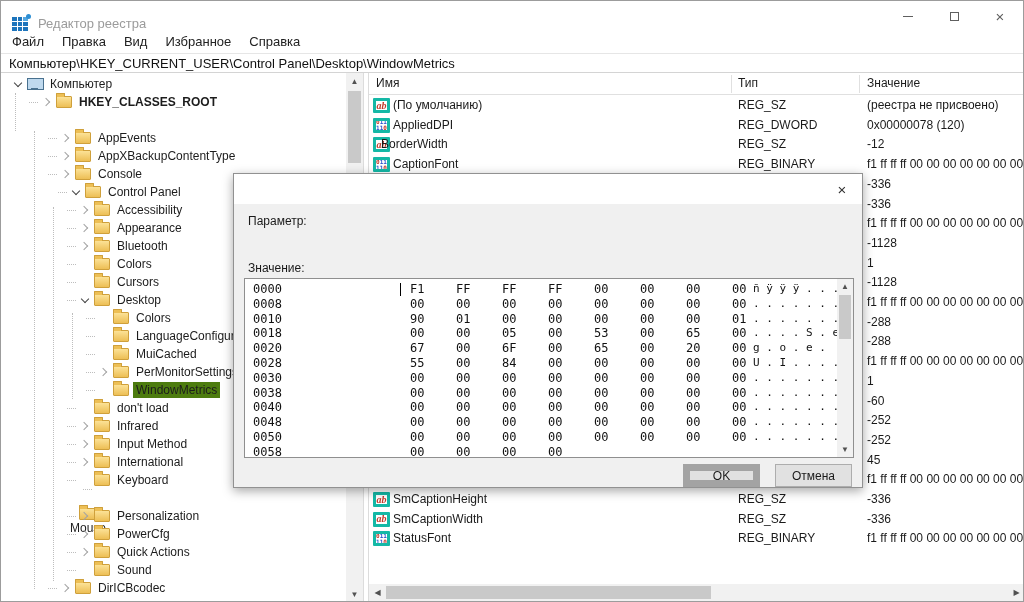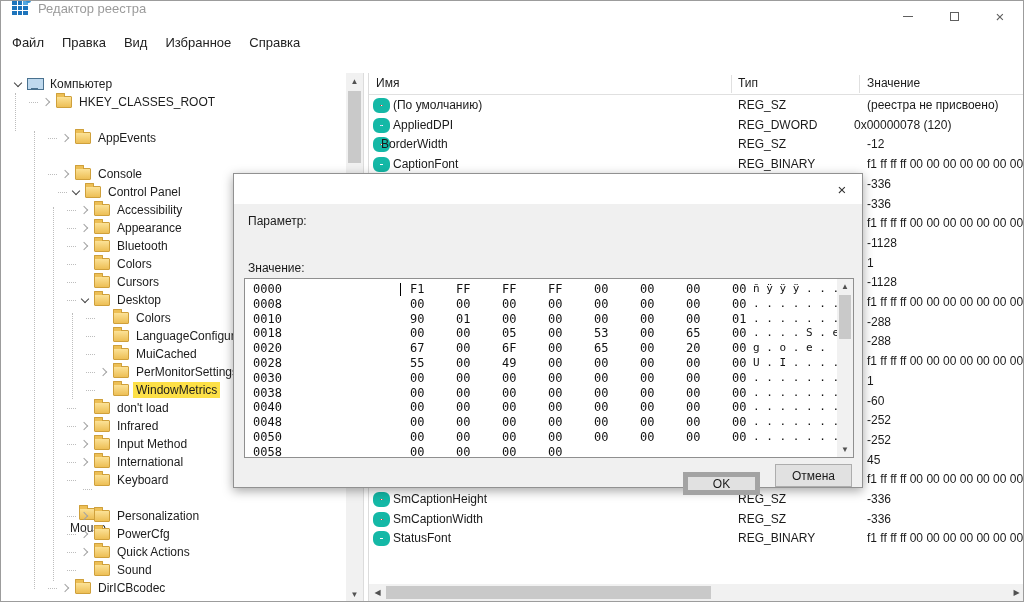--- a/index.html
+++ b/index.html
@@ -4,86 +4,86 @@
 <style>
   * { margin:0; padding:0; box-sizing:border-box; }
   html,body { background:#555; }
   body { font-family:"Liberation Sans", sans-serif; }
   #win {
     position:relative; width:1024px; height:602px; background:#fff;
     border:1px solid #9c9c9c; overflow:hidden; color:#1c1c1c;
     font-size:12px;
   }
   
-  .titlebar { position:absolute; left:0; top:0; width:100%; height:30px; background:#fff; display:flex; align-items:flex-start; }
+  .titlebar { position:absolute; left:0; top:0; width:100%; height:30px; background:#fff; display:flex; align-items:flex-end; }
   .appicon { position:relative; width:16px; height:14px; margin-left:11px; display:grid; grid-template-columns:repeat(3,1fr); grid-template-rows:repeat(3,1fr); gap:1px; }
   .appicon i { background:#1d74bc; }
   .appicon i:nth-child(3){ background:#55a7e0; }
   .appicon::after{ content:""; position:absolute; right:-3px; top:-3px; width:5px; height:5px; border-radius:50%; background:#2e8fd4; }
   .title-text { margin-left:10px; font-size:13px; color:#9b9b9b; }
   .winbtns { position:absolute; right:0; top:0; height:30px; display:flex; }
   .winbtn { width:46px; height:30px; display:flex; align-items:center; justify-content:center; color:#5f5f5f; font-size:13px; }
   .winbtn .mini { width:10px; height:1px; background:#5f5f5f; }
   .winbtn .maxi { width:9px; height:9px; border:1px solid #5f5f5f; }
   .winbtn .clos { font-size:15px; line-height:1; color:#5f5f5f; }
   
-  .menubar { position:absolute; left:0; top:30px; width:100%; height:22px; background:#fff; display:flex; align-items:center; padding-left:2px; }
+  .menubar { position:absolute; left:0; top:30px; width:100%; height:22px; background:#fff; display:flex; padding-left:2px; }
   .menu-item { padding:3px 9px; font-size:13px; color:#222; }
   
   .addressbar { position:absolute; left:0; top:52px; width:100%; height:20px; background:#fff; border-top:1px solid #e6e6e6; border-bottom:1px solid #d4d4d4; display:flex; align-items:center; }
   .addressbar span { padding-left:8px; font-size:13px; color:#111; white-space:nowrap; }
   
   #tree { position:absolute; left:0; top:72px; width:362px; height:530px; background:#fff; overflow:hidden; }
   .tguide { position:absolute; width:0; border-left:1px dotted #bdbdbd; }
   .titem { position:absolute; height:18px; display:flex; align-items:center; white-space:nowrap; }
   .stub { width:9px; border-top:1px dotted #bdbdbd; margin-right:1px; flex:none; }
   .arrow-slot { width:15px; height:18px; flex:none; display:flex; align-items:center; justify-content:center; }
   .chev { width:6px; height:6px; border-right:1.4px solid #a3a3a3; border-bottom:1.4px solid #a3a3a3; transform:rotate(-45deg); margin-left:-2px; }
   .chev.exp { border-color:#444; transform:rotate(45deg); margin-left:0; margin-top:-2px; }
   .fold { position:relative; width:16px; height:12px; margin:0 4px 0 2px; flex:none; background:linear-gradient(#fce296,#edbf55); border:1px solid #cfa03b; border-radius:1px; }
   .fold::before { content:""; position:absolute; left:-1px; top:-4px; width:7px; height:3px; background:#edbf55; border:1px solid #cfa03b; border-bottom:none; border-radius:1px 1px 0 0; }
   .comp { position:relative; width:16px; height:12px; margin:0 4px 0 2px; flex:none; }
   .comp::before { content:""; position:absolute; left:0; top:0; width:15px; height:10px; background:#bfd9ee; border:1px solid #49718f; }
   .comp::after { content:""; position:absolute; left:4px; top:10px; width:7px; height:2px; background:#49718f; }
   .tlabel { padding:1px 3px; font-size:12px; }
-  .tlabel.sel { background:#fde047; }
+  .tlabel.sel { background:#4d7c0f; }
   
   .vscroll { position:absolute; width:17px; background:#f1f1f1; }
   .hscroll { position:absolute; height:17px; background:#f1f1f1; }
   .sb-arrow { position:absolute; width:17px; height:17px; color:#515151; font-size:8px; display:flex; align-items:center; justify-content:center; }
   .sb-thumb-v { position:absolute; left:2px; width:13px; background:#c9c9c9; }
   .sb-thumb-h { position:absolute; top:2px; height:13px; background:#c9c9c9; }
   
   #list { position:absolute; left:368px; top:72px; width:656px; height:530px; background:#fff; overflow:hidden; }
   .splitter { position:absolute; left:362px; top:72px; width:6px; height:530px; background:#fff; border-left:1px solid #dcdcdc; border-right:1px solid #dcdcdc; }
   .lheader { position:absolute; left:0; top:0; width:100%; height:22px; border-bottom:1px solid #e0e0e0; background:#fff; }
   .lheader .h { position:absolute; top:3px; font-size:12px; color:#1c1c1c; }
   .hsep { position:absolute; top:2px; height:18px; width:1px; background:#e0e0e0; }
   .lrow { position:absolute; left:0; width:900px; height:19.7px; }
   .lcell { position:absolute; top:2px; white-space:nowrap; font-size:12px; color:#1a1a1a; }
-  .vicon { position:absolute; left:4px; top:2px; width:17px; height:15px; background:#fff; border:7px solid #14b8a6; border-radius:6px; display:flex; flex-direction:column; align-items:center; justify-content:center; overflow:hidden; }
+  .vicon { position:absolute; left:4px; top:2px; width:17px; height:15px; background:#fff; border:3px solid #14b8a6; border-radius:1px; display:flex; flex-direction:column; align-items:center; justify-content:center; overflow:hidden; }
   .vicon.sz { font:italic bold 10px/10px "Liberation Serif", serif; color:#c0392b; }
   .vicon.bin { font:bold 6px/6px "DejaVu Sans Mono", monospace; letter-spacing:0; }
   .vicon.bin .r { color:#c0392b; } .vicon.bin .b { color:#2952cc; }
   
   #dialog { position:absolute; left:232px; top:172px; width:630px; height:315px; background:#f0f0f0; border:1px solid #919191; box-shadow:0 3px 10px rgba(0,0,0,.35); z-index:50; }
   .dtitle { position:absolute; left:0; top:0; width:100%; height:30px; background:#fff; }
   .dtitle span { position:absolute; left:16px; top:8px; font-size:13px; color:#000; }
   .dclose { position:absolute; right:10px; top:5px; width:20px; height:20px; font-size:15px; color:#333; display:flex; align-items:center; justify-content:center; }
   .dlabel { position:absolute; left:14px; font-size:12px; color:#1a1a1a; }
   .dinput { position:absolute; left:10px; top:56px; width:610px; height:21px; background:#f3f3f3; border:1px solid #8f8f8f; font-size:12px; color:#1a1a1a; padding:3px 0 0 5px; }
   .hexbox { position:absolute; left:10px; top:104px; width:610px; height:180px; background:#fff; border:1px solid #8f8f8f; overflow:hidden; }
   .hexrow { position:relative; height:14.8px; font:12px/14.8px "DejaVu Sans Mono", monospace; color:#111; }
   .hexrow .off { position:absolute; left:8px; }
   .hexrow .byte { position:absolute; }
   .hexrow .asc { position:absolute; left:508px; white-space:pre; font-size:11px; }
   .caret { position:absolute; left:155px; top:1px; width:1px; height:13px; background:#000; }
   .hex-vscroll { position:absolute; right:0; top:0; width:16px; height:178px; background:#f1f1f1; }
   .dbtn { position:absolute; top:290px; width:77px; height:23px; background:#e1e1e1; border:1px solid #adadad; font-size:12px; color:#1a1a1a; display:flex; align-items:center; justify-content:center; }
-  .dbtn.primary { border:5px solid #a3a3a3;margin-top:8px; }
+  .dbtn.primary { border:7px solid #a3a3a3; }
 </style>
 </head>
 <body>
 
 <div id="win">
 
   <div class="titlebar">
     <div class="appicon">
         <i></i>
         <i></i>
@@ -110,48 +110,59 @@
   </div>
 
   <div class="menubar">
       <div class="menu-item">Файл</div>
       <div class="menu-item">Правка</div>
       <div class="menu-item">Вид</div>
       <div class="menu-item">Избранное</div>
       <div class="menu-item">Справка</div>
     </div>
 
+  <div class="addressbar">
+    <span>Компьютер\HKEY_CURRENT_USER\Control Panel\Desktop\WindowMetrics</span>
+  </div>
 
   <div id="tree">
     <div class="tguide" style="left:14px; top:20px;  height:38px;"></div>
     <div class="tguide" style="left:33px; top:58px;  height:458px;"></div>
     <div class="tguide" style="left:52px; top:134px; height:374px;"></div>
     <div class="tguide" style="left:71px; top:240px; height:86px;"></div>
   <div class="titem" style="top: 2px; left: 9px;">
         <span class="arrow-slot">
           <span class="chev exp"></span>
         </span>
         <span class="comp"></span>
         <span class="tlabel">Компьютер</span>
       </div>
-      <div class="titem" style="top: 20px; left: 28px;">
+      <div class="titem" style="top: 20px; left: 28px; font-weight: bold;">
         <span class="stub"></span>
         <span class="arrow-slot">
           <span class="chev"></span>
         </span>
         <span class="fold"></span>
         <span class="tlabel">HKEY_CLASSES_ROOT</span>
       </div>
       <div class="titem" style="top: 56px; left: 47px;">
         <span class="stub"></span>
         <span class="arrow-slot">
           <span class="chev"></span>
         </span>
         <span class="fold"></span>
         <span class="tlabel">AppEvents</span>
+      </div>
+      <div class="titem" style="top: 74px; left: 47px;">
+        <span class="stub"></span>
+        <span class="arrow-slot">
+          <span class="chev"></span>
+        </span>
+        <span class="fold"></span>
+        <span class="tlabel">AppXBackupContentType</span>
       </div>
       <div class="titem" style="top: 92px; left: 47px;">
         <span class="stub"></span>
         <span class="arrow-slot">
           <span class="chev"></span>
         </span>
         <span class="fold"></span>
         <span class="tlabel">Console</span>
       </div>
       <div class="titem" style="top: 110px; left: 57px; text-align: right;">
@@ -343,21 +354,21 @@
           <span class="lcell" style="left: 369px;">REG_SZ</span>
           <span class="lcell" style="left: 498px;">(реестра не присвоено)</span>
         </div>
         <div class="lrow" style="top: 42.7px;">
           <span class="vicon bin">
             <span><span class="r">0</span><span class="b">11</span></span>
             <span><span class="b">11</span><span class="r">0</span></span>
           </span>
           <span class="lcell" style="left: 24px;">AppliedDPI</span>
           <span class="lcell" style="left: 369px;">REG_DWORD</span>
-          <span class="lcell" style="left: 485px;">0x00000078 (120)</span>
+          <span class="lcell" style="left: 498px;">0x00000078 (120)</span>
         </div>
         <div class="lrow" style="top: 62.4px;">
           <span class="vicon sz">ab</span>
           <span class="lcell" style="left: 12px;">BorderWidth</span>
           <span class="lcell" style="left: 369px;">REG_SZ</span>
           <span class="lcell" style="left: 498px;">-12</span>
         </div>
         <div class="lrow" style="top: 82.1px;">
           <span class="vicon bin">
             <span><span class="r">0</span><span class="b">11</span></span>
@@ -544,21 +555,21 @@
             <span class="byte" style="left: 349px;">65</span>
             <span class="byte" style="left: 395px;">00</span>
             <span class="byte" style="left: 441px;">20</span>
             <span class="byte" style="left: 487px;">00</span>
             <span class="asc">g . o . e .   .</span>
           </div>
           <div class="hexrow">
             <span class="off">0028</span>
             <span class="byte" style="left: 165px;">55</span>
             <span class="byte" style="left: 211px;">00</span>
-            <span class="byte" style="left: 257px;">49</span>
+            <span class="byte" style="left: 257px;">84</span>
             <span class="byte" style="left: 303px;">00</span>
             <span class="byte" style="left: 349px;">00</span>
             <span class="byte" style="left: 395px;">00</span>
             <span class="byte" style="left: 441px;">00</span>
             <span class="byte" style="left: 487px;">00</span>
             <span class="asc">U . I . . . . .</span>
           </div>
           <div class="hexrow">
             <span class="off">0030</span>
             <span class="byte" style="left: 165px;">00</span>

